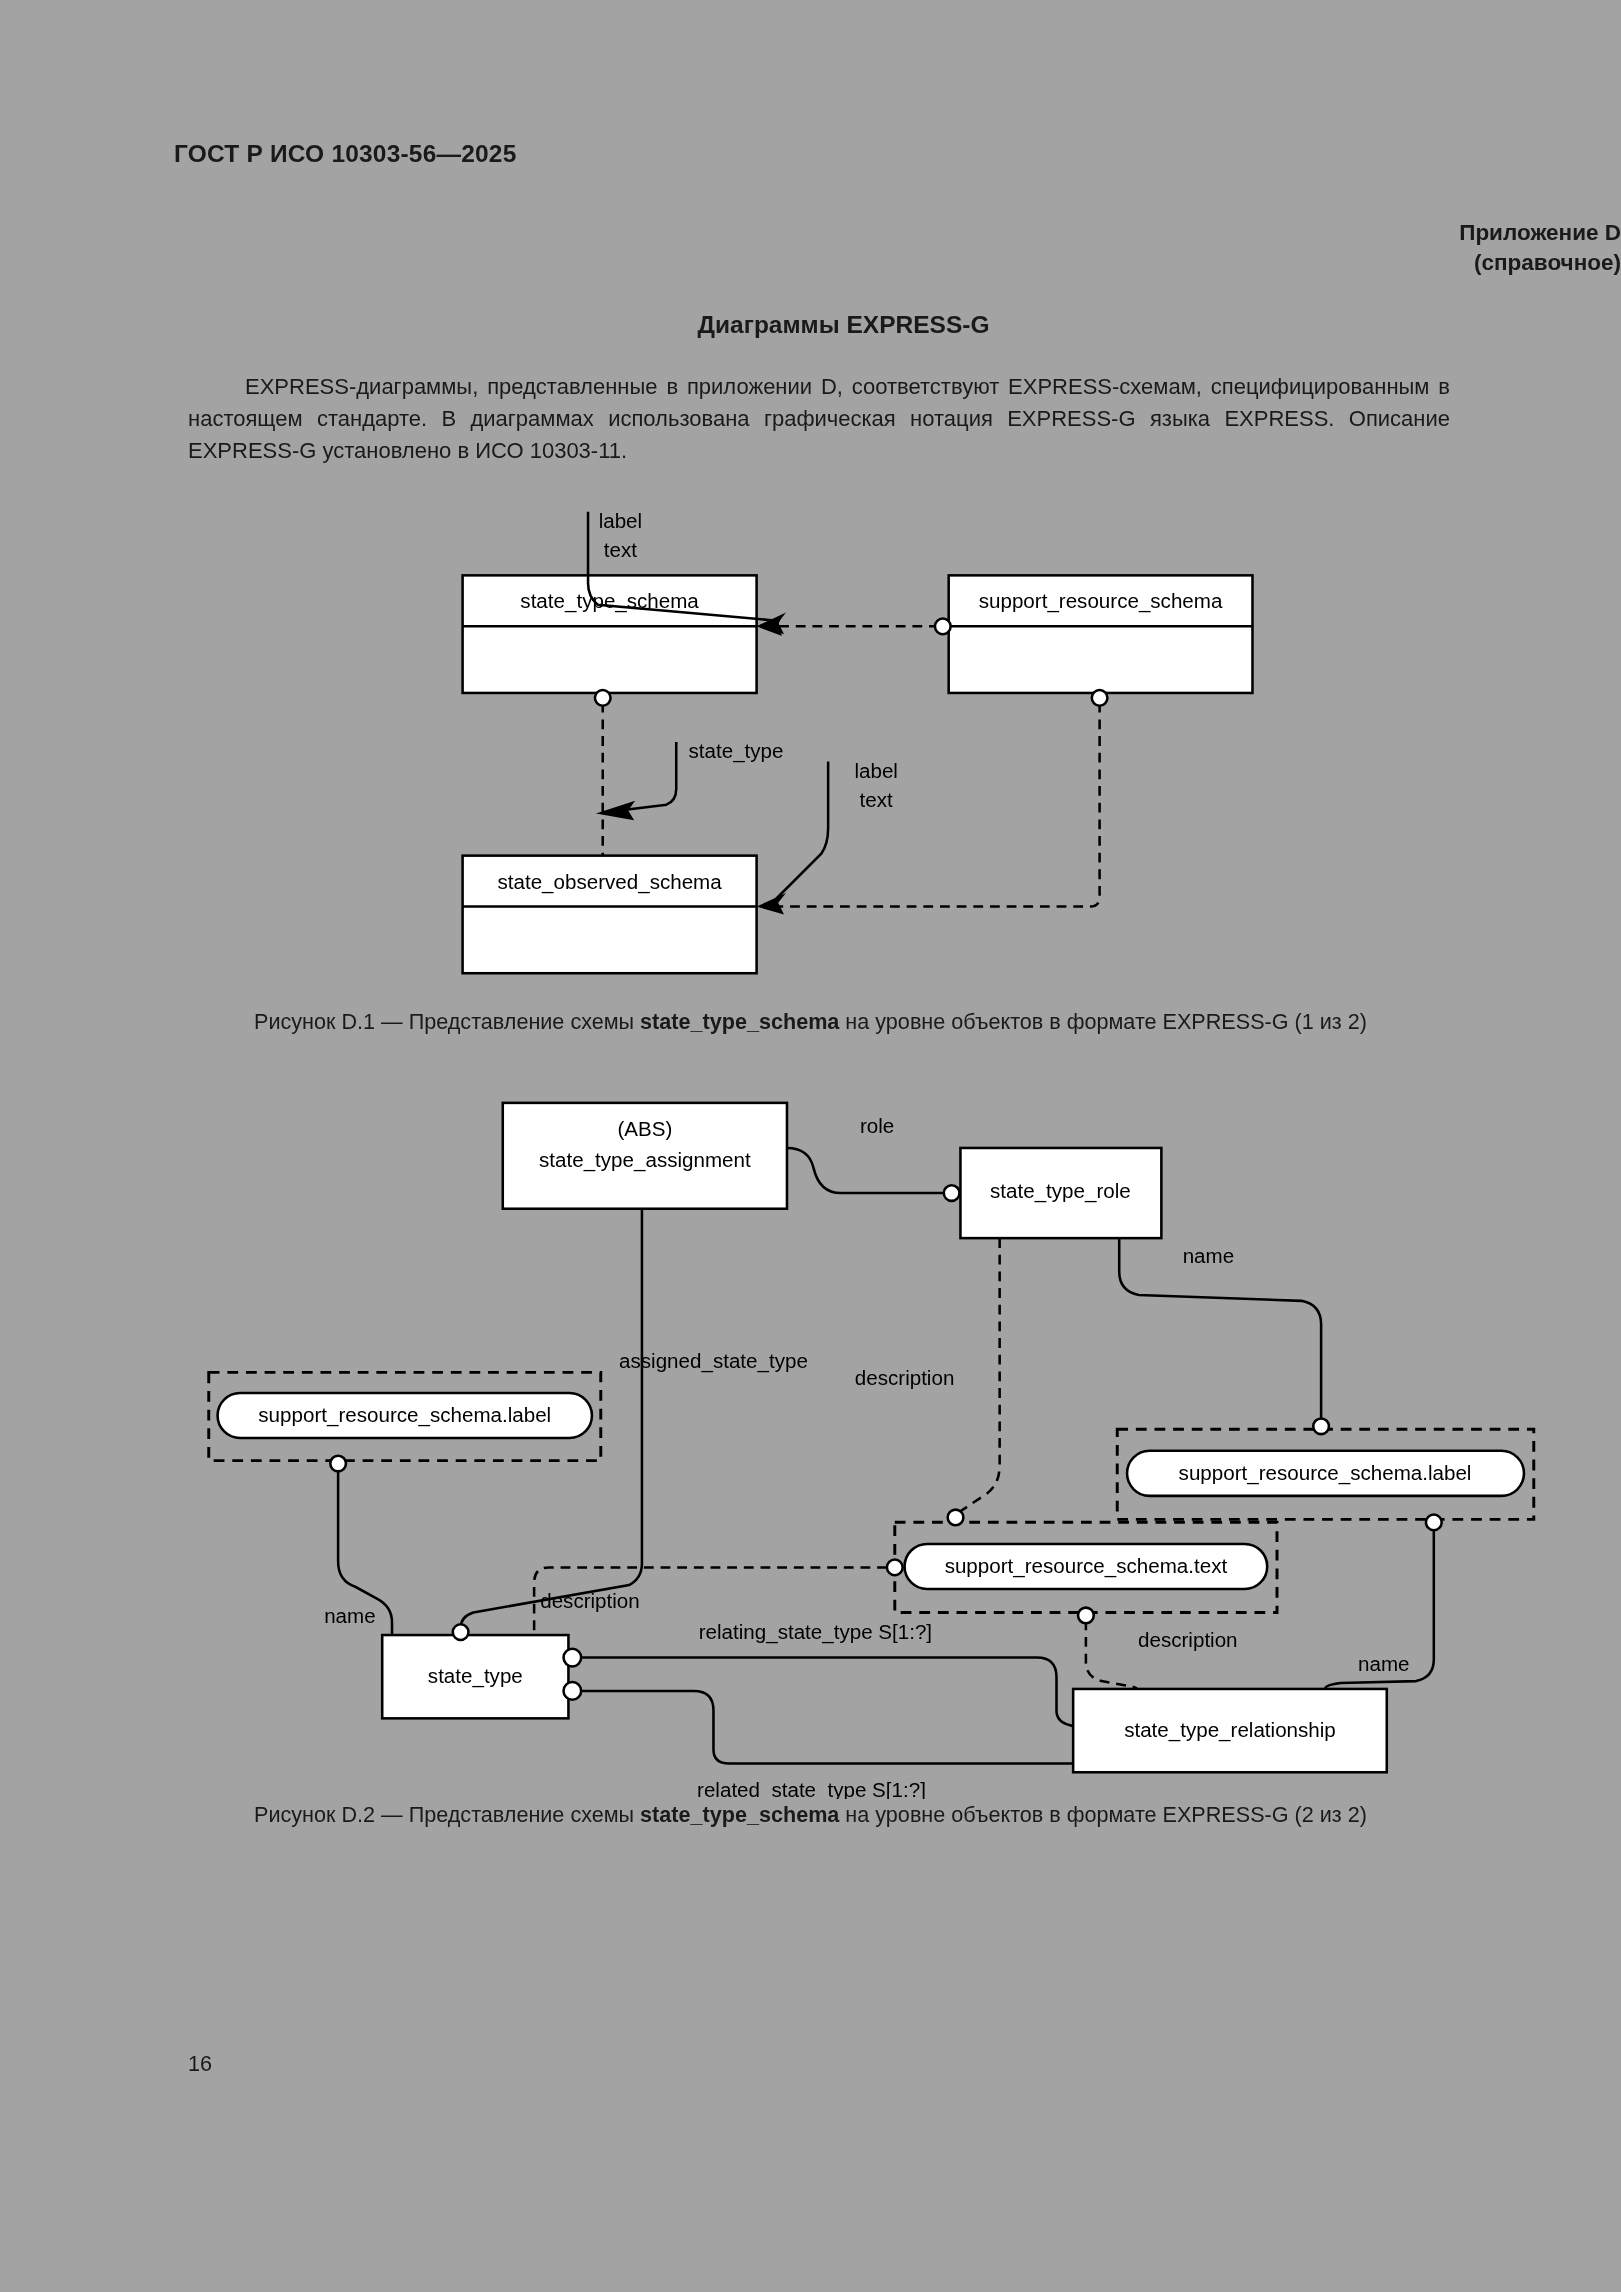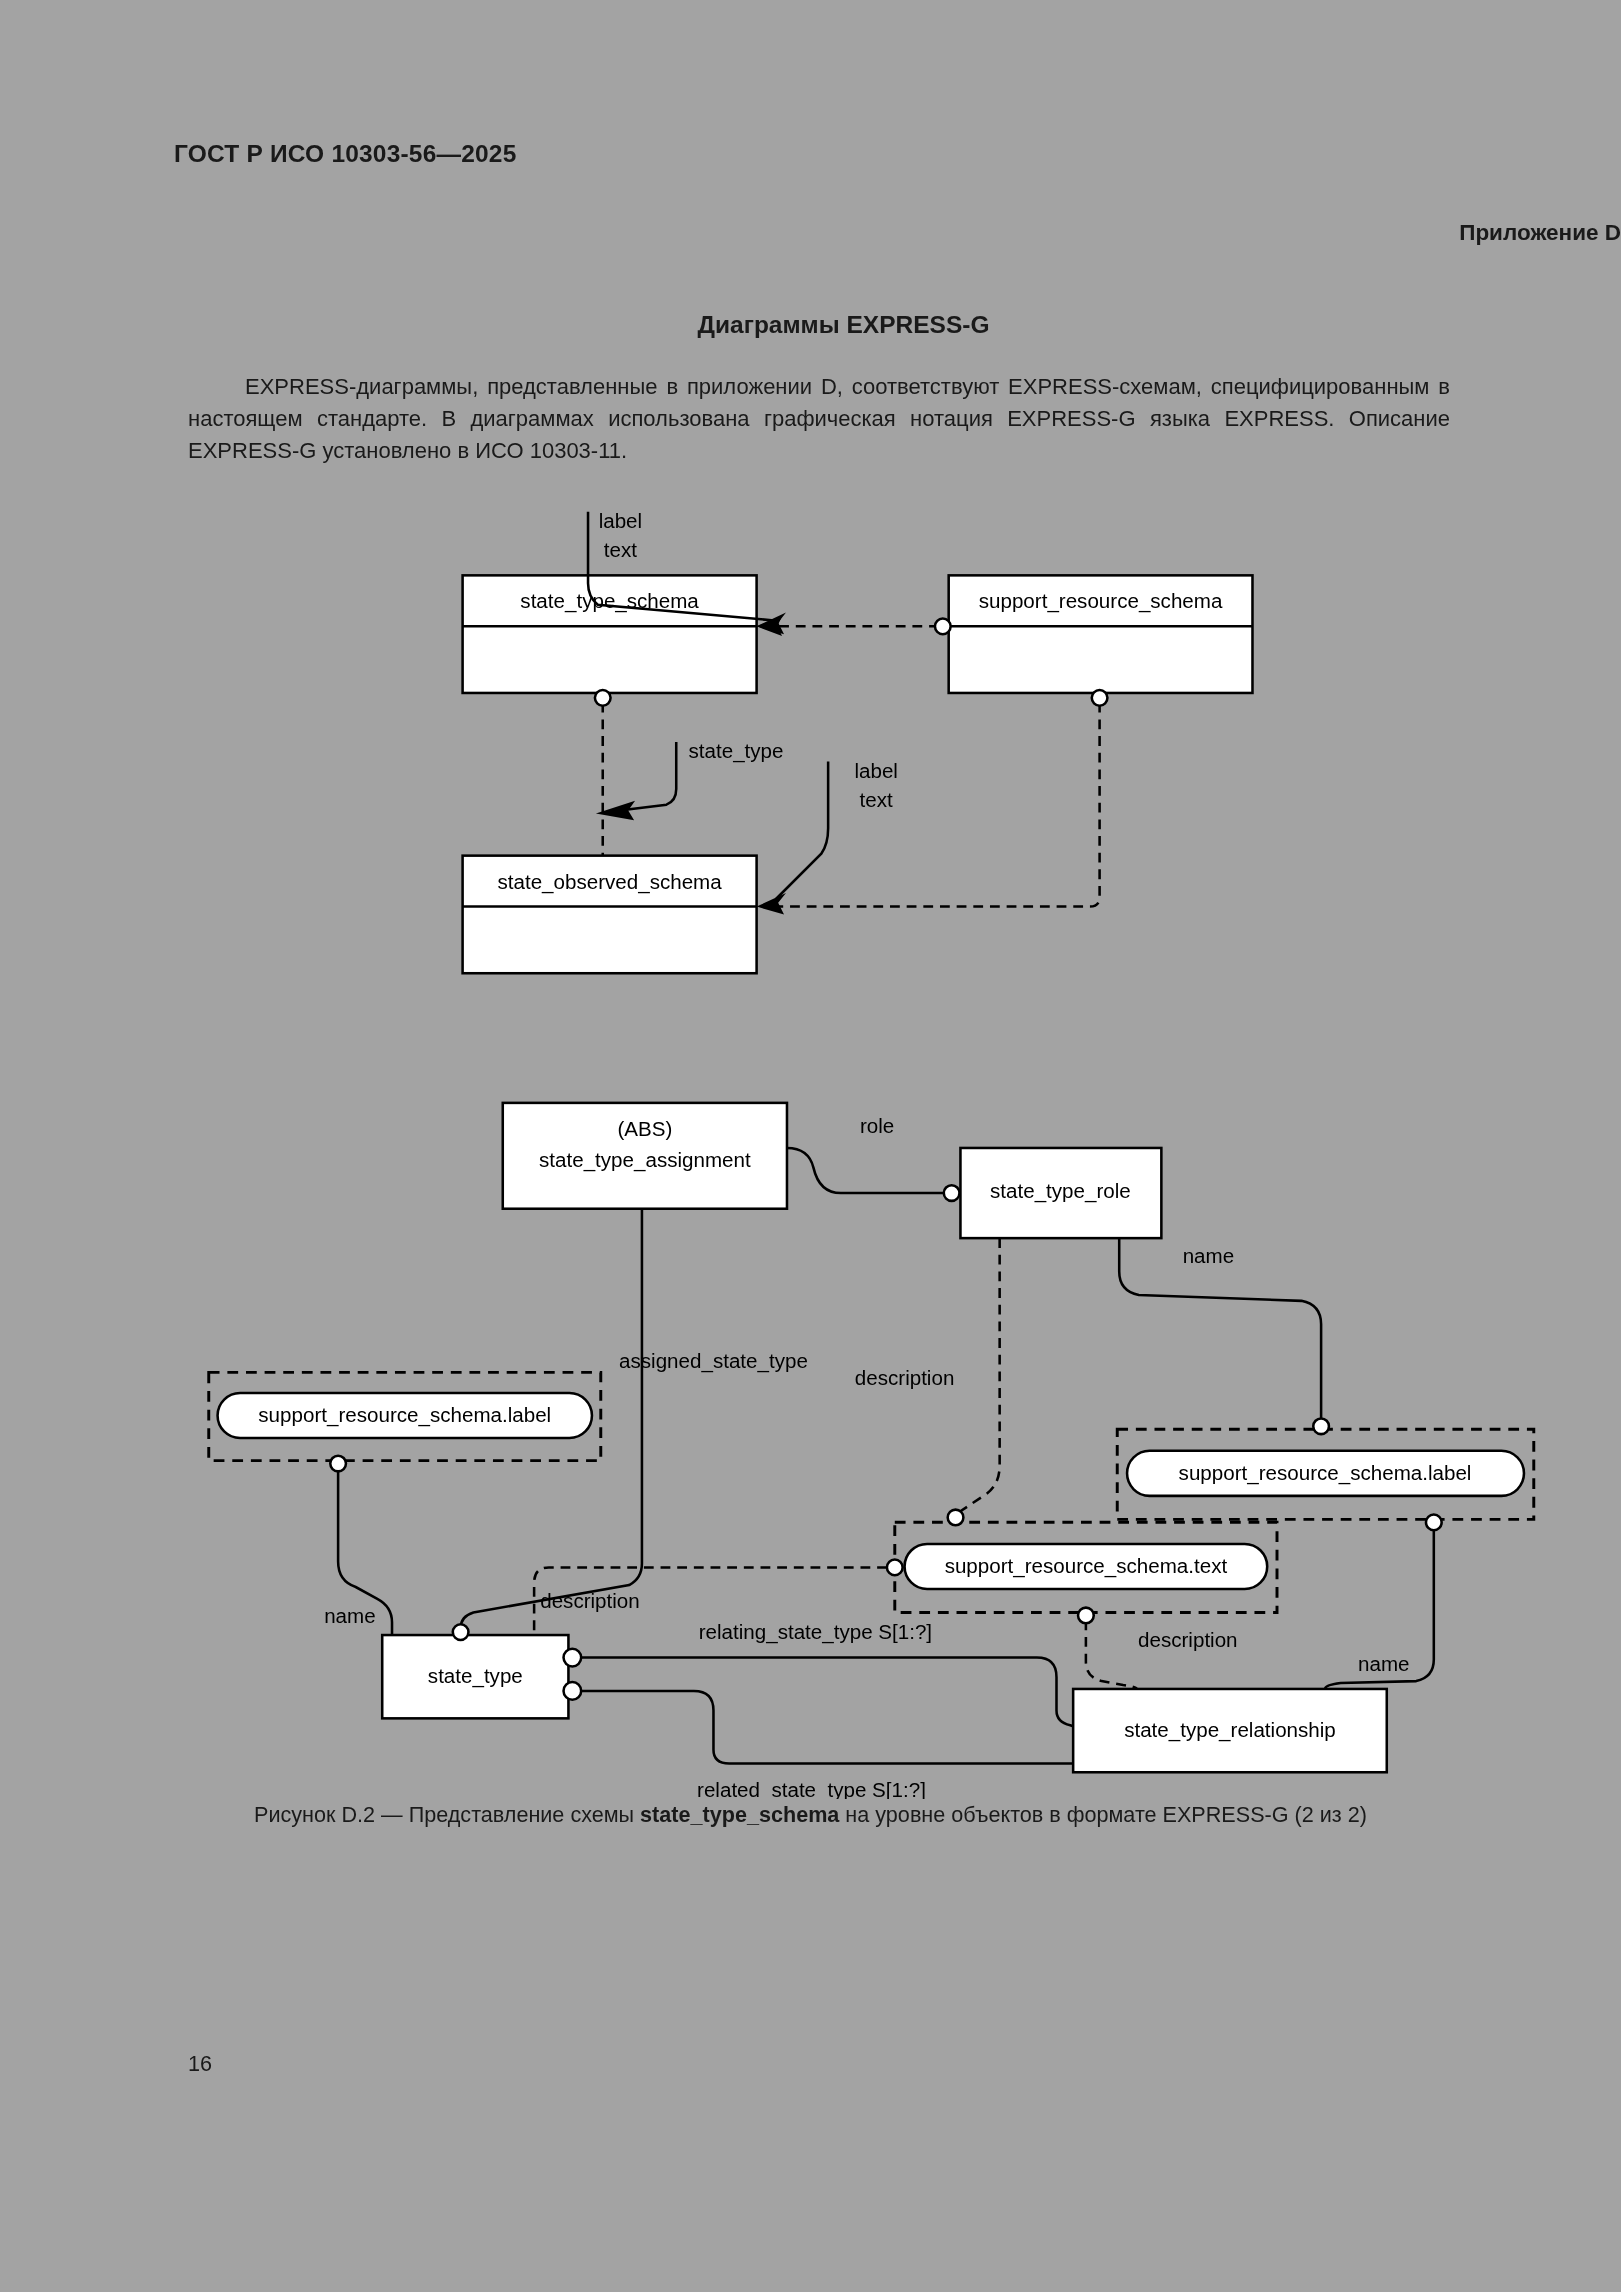--- a/index.html
+++ b/index.html
@@ -150,20 +150,21 @@
 </style>
 </head>
 <body>
 
 <div class="page">
 
   <div class="doc-header">ГОСТ Р ИСО 10303-56—2025</div>
 
   <div class="annex-block">
     <div class="annex-line">Приложение D</div>
+    <div class="annex-line">(справочное)</div>
   </div>
   <div class="annex-title">Диаграммы EXPRESS-G</div>
 
   <div class="body-par"><span class="indent"></span><span>EXPRESS-диаграммы, представленные в приложении D, соответствуют EXPRESS-схемам, специфицированным в настоящем стандарте. В диаграммах использована графическая нотация EXPRESS-G языка EXPRESS. Описание EXPRESS-G установлено в ИСО 10303-11.</span></div>
 
   <div class="figure fig1">
     <svg width="1621" height="490" viewBox="0 0 1654 500">
 
       <g>
         <rect class="ent-box" x="472" y="82" width="300" height="120"></rect>
@@ -216,20 +217,21 @@
 
       <g>
         <path class="arrow-line" d="M 845 272 L 845 340 Q 845 356 838 366 L 792 412"></path>
         <text class="rel-label" x="894" y="283">label</text>
         <text class="rel-label" x="894" y="313">text</text>
       </g>
 
     </svg>
   </div>
 
+  <div class="caption cap1"><span>Рисунок D.1 — Представление схемы </span><b>state_type_schema</b><span> на уровне объектов в формате EXPRESS-G (1 из 2)</span></div>
 
   <div class="figure fig2">
     <svg width="1621" height="716" viewBox="0 0 1654 730">
 
       <g>
         <rect class="ent-box" x="513" y="20" width="290" height="108"></rect>
         <text class="ent-label" x="658" y="48">(ABS)</text>
         <text class="ent-label" x="658" y="80">state_type_assignment</text>
       </g>
 

